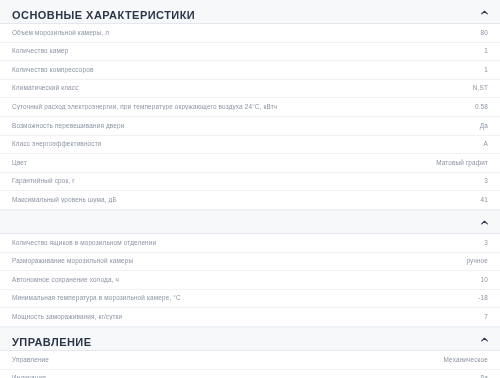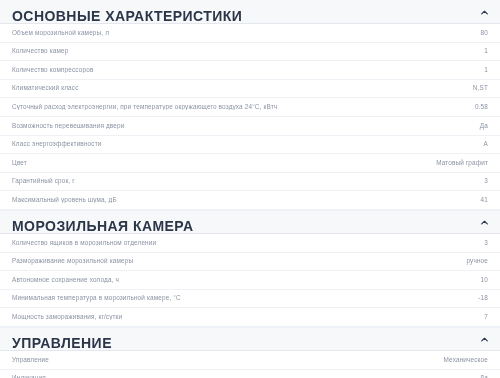--- a/index.html
+++ b/index.html
@@ -22,21 +22,21 @@
     height: 24px;
     background: #f6f8fa;
     border-bottom: 1px solid #e4e8ee;
     display: flex;
     align-items: center;
     padding: 0 12px;
     box-sizing: border-box;
     cursor: pointer;
   }
   .section-title {
-    font-size: 14px;
+    font-size: 11px;
     font-weight: bold;
     letter-spacing: 0.45px;
     color: #2b3649;
     text-transform: uppercase;
     line-height: 1;
     margin-top: 8px;
   }
   .chevron {
     position: absolute;
     right: 12px;
@@ -134,21 +134,20 @@
         <span class="row-label">Гарантийный срок, г</span>
         <span class="row-value">3</span>
       </div>
       <div class="row">
         <span class="row-label">Максимальный уровень шума, дБ</span>
         <span class="row-value">41</span>
       </div>
     </div>
     <div class="section">
       <div class="section-header">
-        <span class="section-title">МОРОЗИЛЬНАЯ КАМЕРА</span>
         <span class="chevron">
           <svg viewBox="0 0 10 6" width="7" height="5" aria-hidden="true">
             <path d="M1 5 L5 1.2 L9 5" fill="none" stroke="#2b3649" stroke-width="1.6" stroke-linecap="round" stroke-linejoin="round"></path>
           </svg>
         </span>
       </div>
       <div class="row">
         <span class="row-label">Количество ящиков в морозильном отделении</span>
         <span class="row-value">3</span>
       </div>

